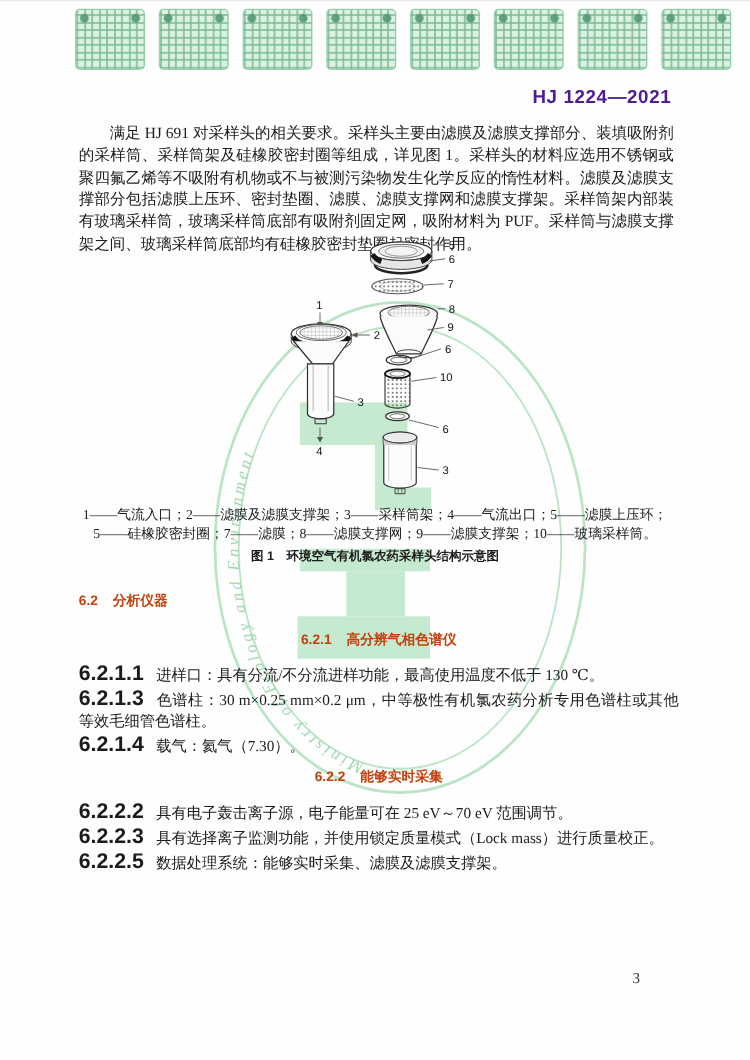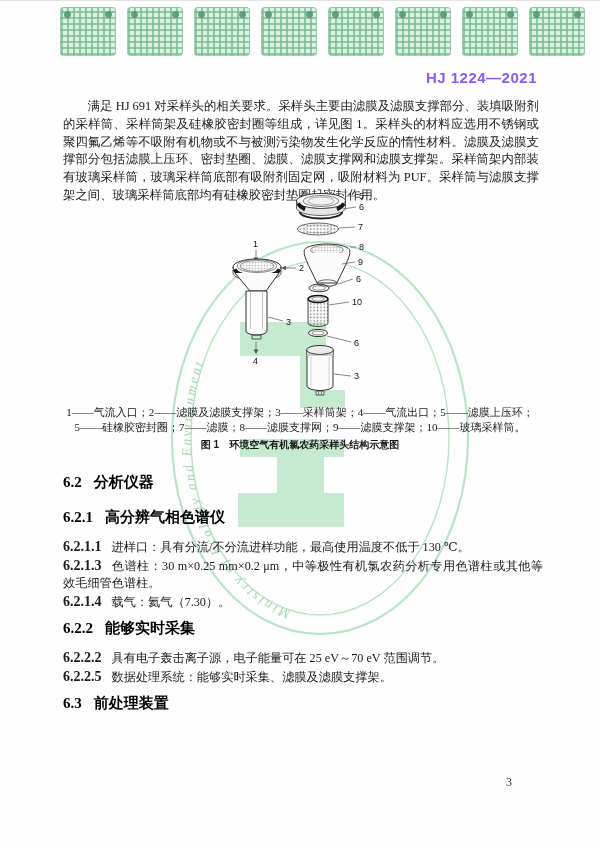--- a/index.html
+++ b/index.html
@@ -11,36 +11,36 @@
     background-color:#d8efdf;
     background-image:
       radial-gradient(circle at 12% 14%, rgba(55,135,95,.9) 0 3px, rgba(0,0,0,0) 4px),
       radial-gradient(circle at 88% 14%, rgba(55,135,95,.9) 0 3px, rgba(0,0,0,0) 4px),
       repeating-linear-gradient(0deg, rgba(95,175,125,.75) 0 1.6px, rgba(0,0,0,0) 1.6px 6px),
       repeating-linear-gradient(90deg, rgba(95,175,125,.75) 0 1.6px, rgba(0,0,0,0) 1.6px 6px);}
   
   .wm{position:absolute;top:0;left:0;z-index:0;}
   
   .hj{position:absolute;top:68px;right:63px;z-index:2;font-family:"Liberation Sans","DejaVu Sans",sans-serif;
-      font-weight:bold;font-size:15px;letter-spacing:.5px;color:#8b5cf6;}
+      font-weight:bold;font-size:15px;letter-spacing:.5px;color:#4c1d95;}
   .intro{position:absolute;top:97px;left:63px;width:476px;z-index:2;margin:0;
          font-size:12.4px;line-height:17.8px;text-align:justify;text-indent:2em;}
   .diagram{position:absolute;top:186px;left:0;z-index:2;}
   .legend{position:absolute;top:404px;left:0;width:600px;z-index:2;text-align:center;
           font-size:11px;line-height:14.5px;}
   .caption{position:absolute;top:437px;left:0;width:600px;z-index:2;text-align:center;
            font-family:"Liberation Sans","DejaVu Sans",sans-serif;font-weight:bold;font-size:10px;}
   .sections{position:absolute;top:472px;left:63px;width:480px;z-index:2;}
-  .h2,.h3{font-family:Liberation Serif, serif;font-weight:bold;font-size:15px;color:#000000;}
+  .h2,.h3{font-family:Liberation Sans, sans-serif;font-weight:bold;font-size:11px;color:#c2410c;}
   .h2 .num,.h3 .num{margin-right:12px;}
   .h2{margin:0 0 16px 0;}
-  .h3{margin:0 0 11px 0;}
+  .h3{margin:0 0 11px 0;text-align:center;}
   .h3b{margin:8px 0 11px 0;}
   .cl{margin:0;font-size:12.2px;line-height:17.6px;text-align:justify;}
-  .cl .num{font-family:Liberation Serif, serif;font-weight:bold;font-size:14px;margin-right:10px;}
+  .cl .num{font-family:Liberation Sans, sans-serif;font-weight:bold;font-size:17px;margin-right:10px;}
   .gap{height:7px;}
   .pageno{position:absolute;top:774px;right:88px;z-index:2;font-size:12px;color:#333;}
   
   .ln{stroke:#555;stroke-width:.7;fill:none;}
   .callout{font-family:"Liberation Sans","DejaVu Sans",sans-serif;font-size:9px;fill:#111;}
 </style>
 </head>
 <body>
 
 <div class="page">
@@ -187,21 +187,19 @@
     <div class="h3">
       <span class="num">6.2.1</span><span>高分辨气相色谱仪</span>
     </div>
     <p class="cl"><span class="num">6.2.1.1</span><span>进样口：具有分流/不分流进样功能，最高使用温度不低于 130 ℃。</span></p>
     <p class="cl"><span class="num">6.2.1.3</span><span>色谱柱：30 m×0.25 mm×0.2 μm，中等极性有机氯农药分析专用色谱柱或其他等效毛细管色谱柱。</span></p>
     <p class="cl"><span class="num">6.2.1.4</span><span>载气：氦气（7.30）。</span></p>
     <div class="h3 h3b">
       <span class="num">6.2.2</span><span>能够实时采集</span>
     </div>
     <p class="cl"><span class="num">6.2.2.2</span><span>具有电子轰击离子源，电子能量可在 25 eV～70 eV 范围调节。</span></p>
+    <p class="cl"><span class="num">6.2.2.3</span><span>具有选择离子监测功能，并使用锁定质量模式（Lock mass）进行质量校正。</span></p>
     <p class="cl"><span class="num">6.2.2.5</span><span>数据处理系统：能够实时采集、滤膜及滤膜支撑架。</span></p>
     <div class="gap"></div>
-    <div class="h2" style="margin-bottom:10px">
-      <span class="num">6.3</span><span>前处理装置</span>
-    </div>
   </div>
 
   <div class="pageno">3</div>
 </div>
 
 </body></html>

